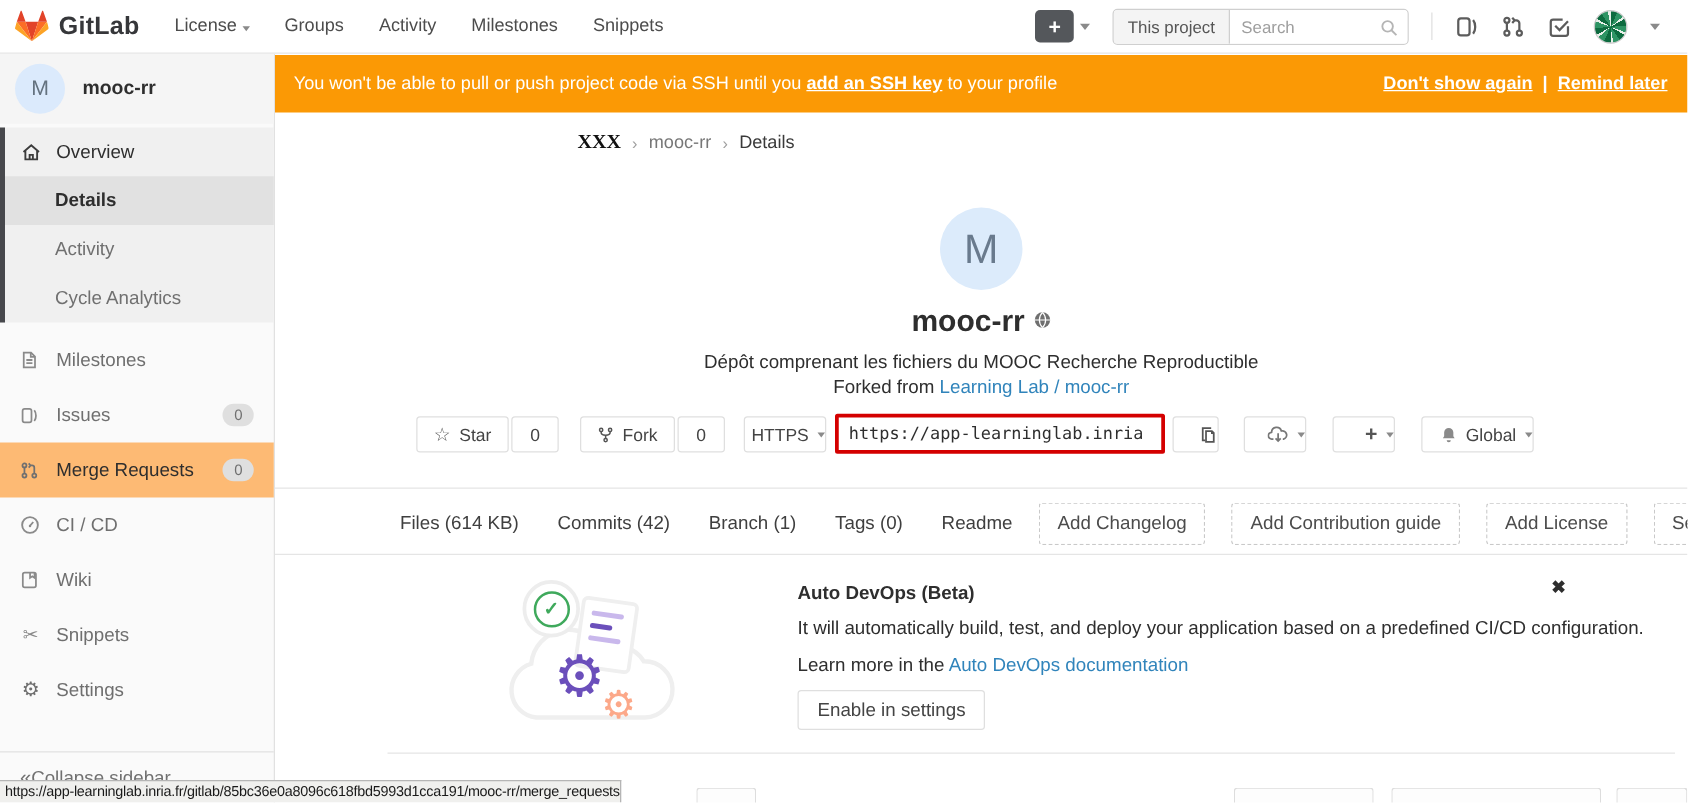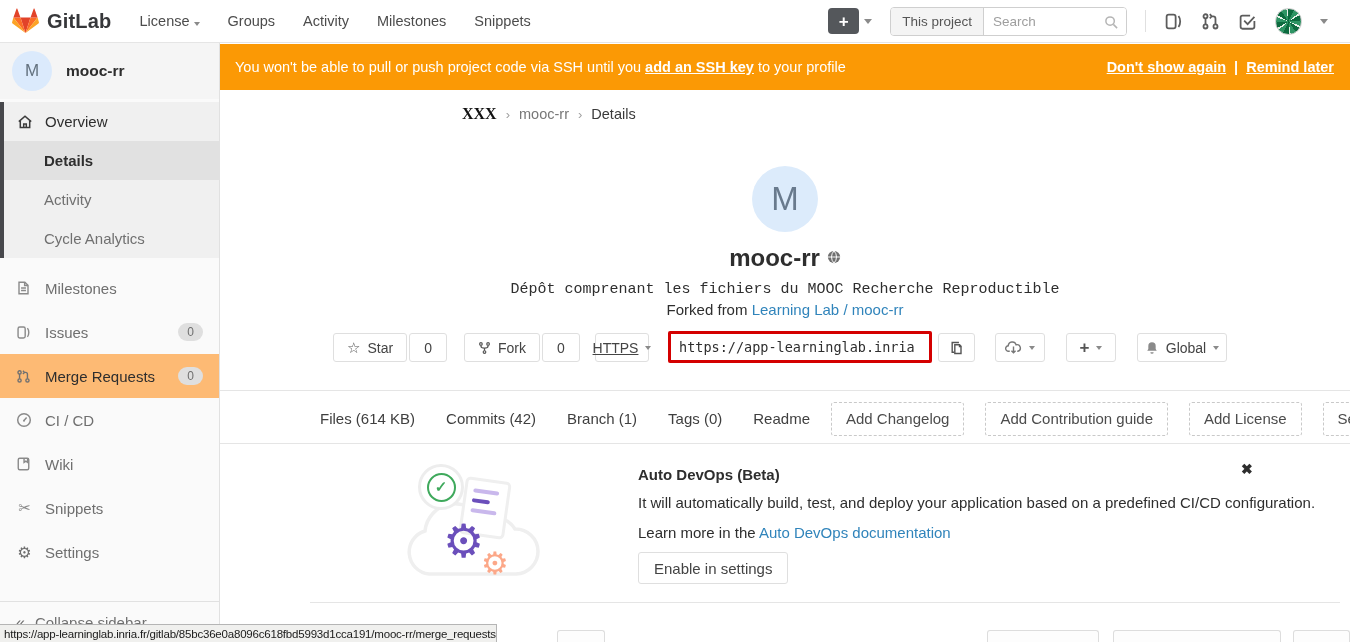--- a/index.html
+++ b/index.html
@@ -60,52 +60,52 @@
   .ov-section .srow { padding-left:13px; }
   .srow.main { color:#2e2e2e; }
   .srow.sub { padding-left:40px; }
   .srow.active-sub { background:#e1e1e1; color:#2e2e2e; font-weight:700; }
   .nav-item { height:44px; display:flex; align-items:center; gap:12px; padding:0 16px;
     font-size:15px; color:#6f6f6f; cursor:pointer; }
   .nav-item.hovered { background:#fdba74; color:#2e2e2e; }
   .badge { margin-left:auto; background:#dfdfdf; color:#6f6f6f; font-size:12px;
     border-radius:9px; padding:2px 9px; }
   .collapse-row { position:absolute; left:0; bottom:10px; width:219px; border-top:1px solid #e1e1e1;
-    padding:12px 16px 0; color:#707070; font-size:15px; display:flex; gap:10px; cursor:pointer; }
+    padding:12px 16px 0; color:#707070; font-size:15px; display:flex; cursor:pointer; }
   .collapse-row .chev::before { content:"\00AB"; font-size:16px; }
   .sidebar-icon { width:17px; text-align:center; color:#8a8a8a; flex:0 0 17px; }
 
   
   .breadcrumb { left:462px; top:105px; display:flex; align-items:center; gap:9px; font-size:14.5px; z-index:6; }
   .crumb-group { font-family:"Liberation Serif", serif; font-weight:700; font-size:16px; color:#111; }
   .crumb-sep { color:#a0a0a0; font-size:13px; }
   .crumb-link { color:#777; cursor:pointer; }
   .crumb-current { color:#3a3a3a; }
 
   
   .proj-avatar { left:752px; top:166px; width:66px; height:66px; border-radius:50%;
     background:#dcebfb; color:#697a8d; font-size:33px; font-weight:400;
     display:flex; align-items:center; justify-content:center; }
   .proj-title-row { left:220px; top:244px; width:1130px; text-align:center; font-size:24px; font-weight:700; }
   .globe-icon { display:inline-block; vertical-align:2px; margin-left:7px; }
-  .proj-desc { left:220px; top:281px; width:1130px; text-align:center; font-size:15px; color:#2e2e2e;font-family:Liberation Mono, monospace; }
+  .proj-desc { left:220px; top:281px; width:1130px; text-align:center; font-size:15px; color:#2e2e2e; }
   .proj-fork { left:220px; top:301px; width:1130px; text-align:center; font-size:15px; color:#2e2e2e; }
   .link-blue { color:#3084bb; cursor:pointer; text-decoration:none; }
 
   
   .btn { border:1px solid #dfdfdf; background:#fff; border-radius:3px; height:29px;
-    display:flex; align-items:center; justify-content:center; font-size:14px; color:#444;
+    display:flex; align-items:center; justify-content:flex-end; font-size:14px; color:#444;
     cursor:pointer; gap:7px; }
   .count-box { border:1px solid #dfdfdf; background:#fff; border-radius:3px; height:29px;
     min-width:38px; display:flex; align-items:center; justify-content:center;
     font-size:14px; color:#444; cursor:pointer; }
   .star-group { left:333px; top:333px; display:flex; gap:2px; }
   .fork-group { left:464px; top:333px; display:flex; gap:2px; }
   .btn-icon-star::before { content:"\2606"; font-size:15px; color:#555; }
-  .proto-btn { left:595px; top:333px; width:54px;text-decoration:underline; }
+  .proto-btn { left:595px; top:333px; width:66px; }
   .clone-input { left:668px; top:331px; width:264px; height:32px;
     border:3px solid #d40000; border-radius:2px; background:#fff;
     font-family:"DejaVu Sans Mono", monospace; font-size:13.5px; color:#2e2e2e;
     padding:0 8px; outline:none; }
   .copy-btn { left:938px; top:333px; width:37px; }
   .dl-btn { left:995px; top:333px; width:50px; }
   .plus2-btn { left:1066px; top:333px; width:50px; font-size:17px; color:#555; }
   .global-btn { left:1137px; top:333px; width:90px; }
 
   .hr1 { left:220px; top:390px; width:1130px; border-top:1px solid #e5e5e5; }

